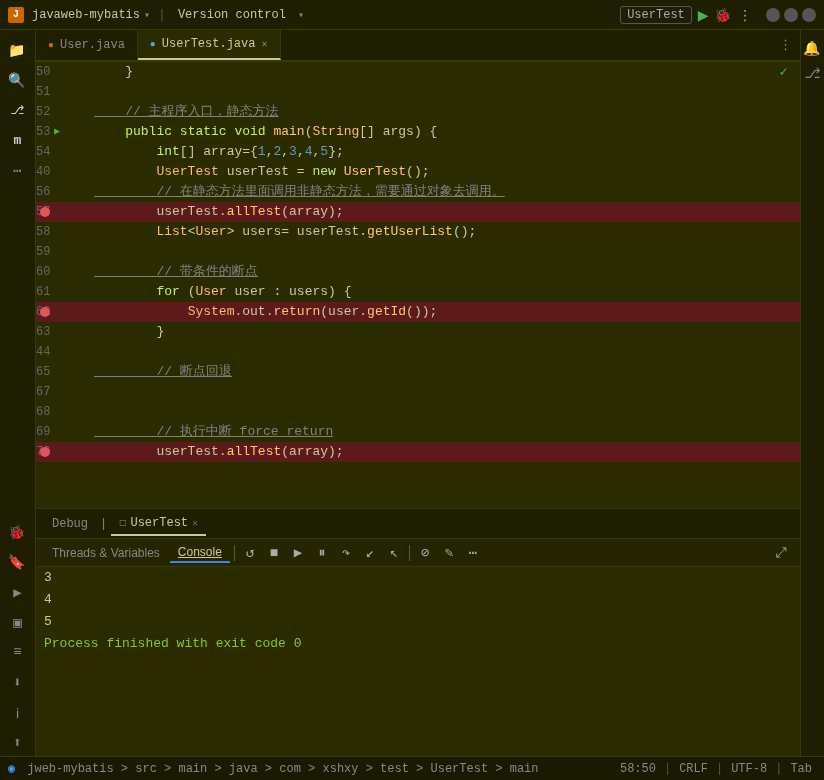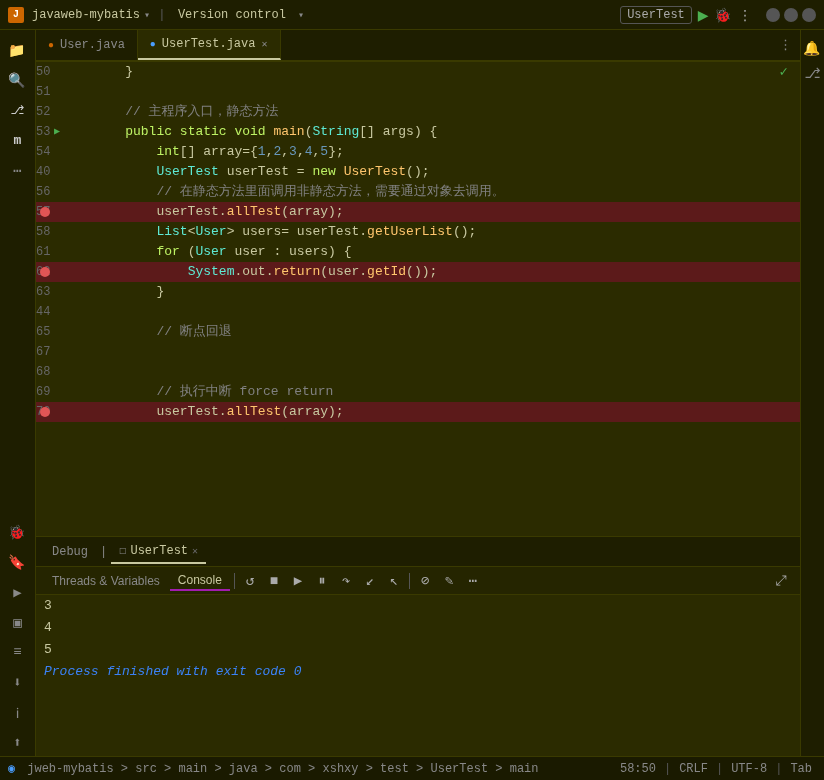--- a/index.html
+++ b/index.html
@@ -164,32 +164,32 @@
     .line-code {
       flex: 1;
       padding-left: 8px;
       white-space: pre;
       font-size: 13px;
     }
 
     
     .kw { color: #bef264; }
     .num { color: #6897bb; }
-    .cmt { color: #808080; }
+    .cmt { color: #808080; text-decoration: underline; }
     .fn { color: #ffc66d; }
-    .type { color: #5eead4; }
+    .type { color: #fdba74; }
     .var { color: #c8c8a0; }
     .good-mark {
       position: absolute; right: 12px; top: 0;
       color: #4caf50; font-size: 14px;
     }
 
     
     #debug-panel {
-      height: 220px;
+      height: 248px;
       background: #2b2b00;
       border-top: 1px solid #3a3a00;
       display: flex;
       flex-direction: column;
     }
     #debug-tab-bar {
       height: 30px;
       background: #1e1e00;
       display: flex;
       align-items: center;
@@ -220,21 +220,22 @@
     }
     .debug-tab-btn {
       padding: 2px 8px;
       font-size: 12px;
       color: #888;
       cursor: pointer;
       background: none; border: none;
     }
     .debug-tab-btn.active {
       color: #c8c8a0;
-      border-bottom: 2px solid #a21caf;
+      border-bottom: 2px solid #3b82f6;
+      text-decoration: underline;
     }
     .debug-toolbar-icon {
       width: 22px; height: 22px;
       display: flex; align-items: center; justify-content: center;
       color: #aaa; cursor: pointer; font-size: 14px;
       border-radius: 3px;
     }
     .debug-toolbar-sep { width: 1px; height: 16px; background: #555; margin: 0 2px; }
     .debug-expand { margin-left: auto; }
 
@@ -243,25 +244,24 @@
       overflow-y: auto;
       padding: 0 8px;
     }
     .console-line {
       line-height: 22px;
       font-size: 13px;
       color: #c8c8a0;
       white-space: pre;
     }
     .console-process {
-      color: #3b82f6;
+      color: #84cc16;
       font-size: 13px;
       line-height: 22px;
       white-space: pre;
-      font-style: italic;
     }
 
     
     #status-bar {
       height: 24px;
       background: #1a1a00;
       border-top: 1px solid #3a3a00;
       display: flex;
       align-items: center;
       padding: 0 8px;
@@ -403,21 +403,33 @@
         <div class="line-code"><span class="var">        userTest.</span><span class="fn">allTest</span><span class="var">(array);</span></div>
       </div>
 
       <div class="code-line">
         <div class="line-num-area">
             <span>58</span>
           </div>
         <div class="line-code"><span class="type">        List</span><span class="var">&lt;</span><span class="type">User</span><span class="var">&gt; users= userTest.</span><span class="fn">getUserList</span><span class="var">();</span></div>
       </div>
 
-
+      <div class="code-line">
+        <div class="line-num-area">
+            <span>59</span>
+          </div>
+        <div class="line-code"></div>
+      </div>
+
+      <div class="code-line">
+        <div class="line-num-area">
+            <span>60</span>
+          </div>
+        <div class="line-code"><span class="cmt">        // 带条件的断点</span></div>
+      </div>
 
       <div class="code-line">
         <div class="line-num-area">
             <span>61</span>
           </div>
         <div class="line-code"><span class="kw">        for </span><span class="var">(</span><span class="type">User </span><span class="var">user : users) {</span></div>
       </div>
 
       <div class="code-line breakpoint-line">
         <div class="line-num-area">

